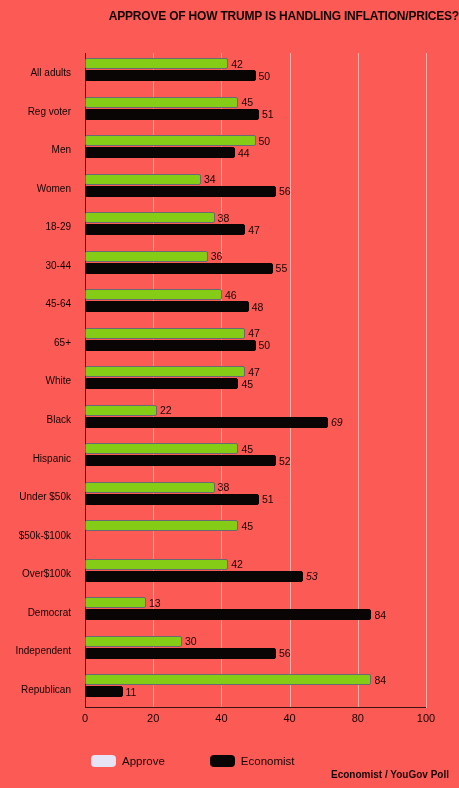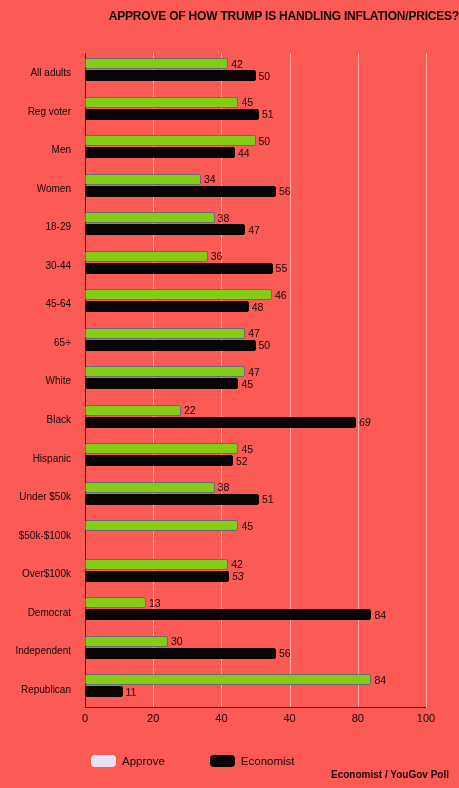--- a/index.html
+++ b/index.html
@@ -214,21 +214,21 @@
           <div class="row-label">30-44</div>
           <div class="bar approve" style="width: 122.76px;">
             <span class="bar-value">36</span>
           </div>
           <div class="bar disapprove" style="width: 187.55px;">
             <span class="bar-value">55</span>
           </div>
         </div>
         <div class="row" style="top: 231.176px; height: 38.5294px;">
           <div class="row-label">45-64</div>
-          <div class="bar approve" style="width: 187px;">
+          <div class="bar approve" style="width: 137px;">
             <span class="bar-value">46</span>
           </div>
           <div class="bar disapprove" style="width: 163.68px;">
             <span class="bar-value">48</span>
           </div>
         </div>
         <div class="row" style="top: 269.706px; height: 38.5294px;">
           <div class="row-label">65+</div>
           <div class="bar approve" style="width: 160.27px;">
             <span class="bar-value">47</span>
@@ -241,33 +241,33 @@
           <div class="row-label">White</div>
           <div class="bar approve" style="width: 160.27px;">
             <span class="bar-value">47</span>
           </div>
           <div class="bar disapprove" style="width: 153.45px;">
             <span class="bar-value">45</span>
           </div>
         </div>
         <div class="row" style="top: 346.765px; height: 38.5294px;">
           <div class="row-label">Black</div>
-          <div class="bar approve" style="width: 96px; text-decoration: underline;">
+          <div class="bar approve" style="width: 72px; text-decoration: underline;">
             <span class="bar-value">22</span>
           </div>
-          <div class="bar disapprove" style="width: 271px; font-style: italic;">
+          <div class="bar disapprove" style="width: 243px; font-style: italic;">
             <span class="bar-value">69</span>
           </div>
         </div>
         <div class="row" style="top: 385.294px; height: 38.5294px;">
           <div class="row-label">Hispanic</div>
           <div class="bar approve" style="width: 153.45px;">
             <span class="bar-value">45</span>
           </div>
-          <div class="bar disapprove" style="width: 148px;">
+          <div class="bar disapprove" style="width: 191px;">
             <span class="bar-value">52</span>
           </div>
         </div>
         <div class="row" style="top: 423.824px; height: 38.5294px;">
           <div class="row-label">Under $50k</div>
           <div class="bar approve" style="width: 129.58px;">
             <span class="bar-value">38</span>
           </div>
           <div class="bar disapprove" style="width: 173.91px;">
             <span class="bar-value">51</span>
@@ -277,36 +277,36 @@
           <div class="row-label">$50k-$100k</div>
           <div class="bar approve" style="width: 153.45px;">
             <span class="bar-value">45</span>
           </div>
         </div>
         <div class="row" style="top: 500.882px; height: 38.5294px;">
           <div class="row-label">Over$100k</div>
           <div class="bar approve" style="width: 143.22px;">
             <span class="bar-value">42</span>
           </div>
-          <div class="bar disapprove" style="width: 144px; font-style: italic;">
+          <div class="bar disapprove" style="width: 218px; font-style: italic;">
             <span class="bar-value">53</span>
           </div>
         </div>
         <div class="row" style="top: 539.412px; height: 38.5294px;">
           <div class="row-label">Democrat</div>
           <div class="bar approve" style="width: 61px;">
             <span class="bar-value">13</span>
           </div>
           <div class="bar disapprove" style="width: 286.44px;">
             <span class="bar-value">84</span>
           </div>
         </div>
         <div class="row" style="top: 577.941px; height: 38.5294px;">
           <div class="row-label">Independent</div>
-          <div class="bar approve" style="width: 83px;">
+          <div class="bar approve" style="width: 97px;">
             <span class="bar-value">30</span>
           </div>
           <div class="bar disapprove" style="width: 190.96px;">
             <span class="bar-value">56</span>
           </div>
         </div>
         <div class="row" style="top: 616.471px; height: 38.5294px;">
           <div class="row-label">Republican</div>
           <div class="bar approve" style="width: 286.44px;">
             <span class="bar-value">84</span>

